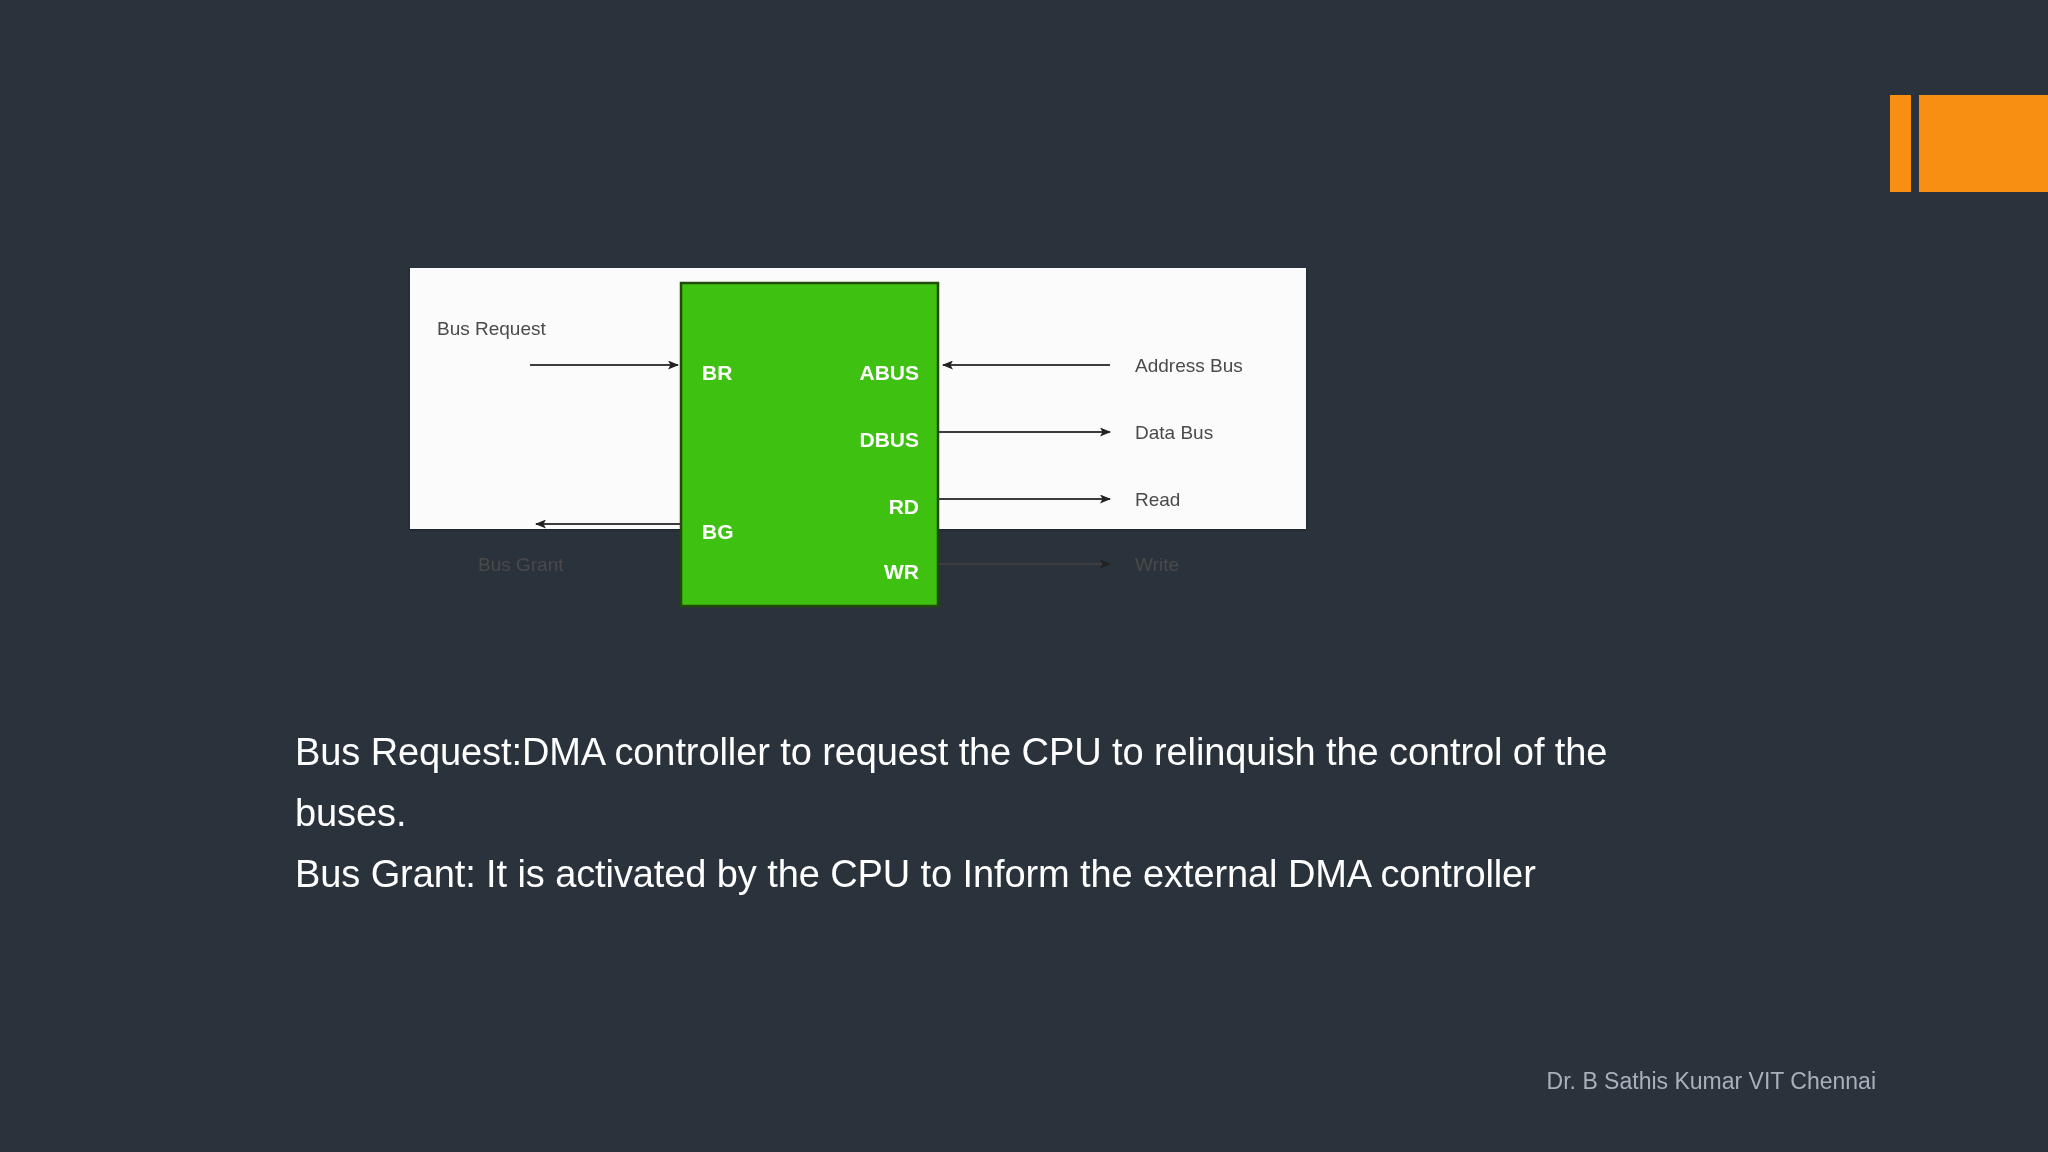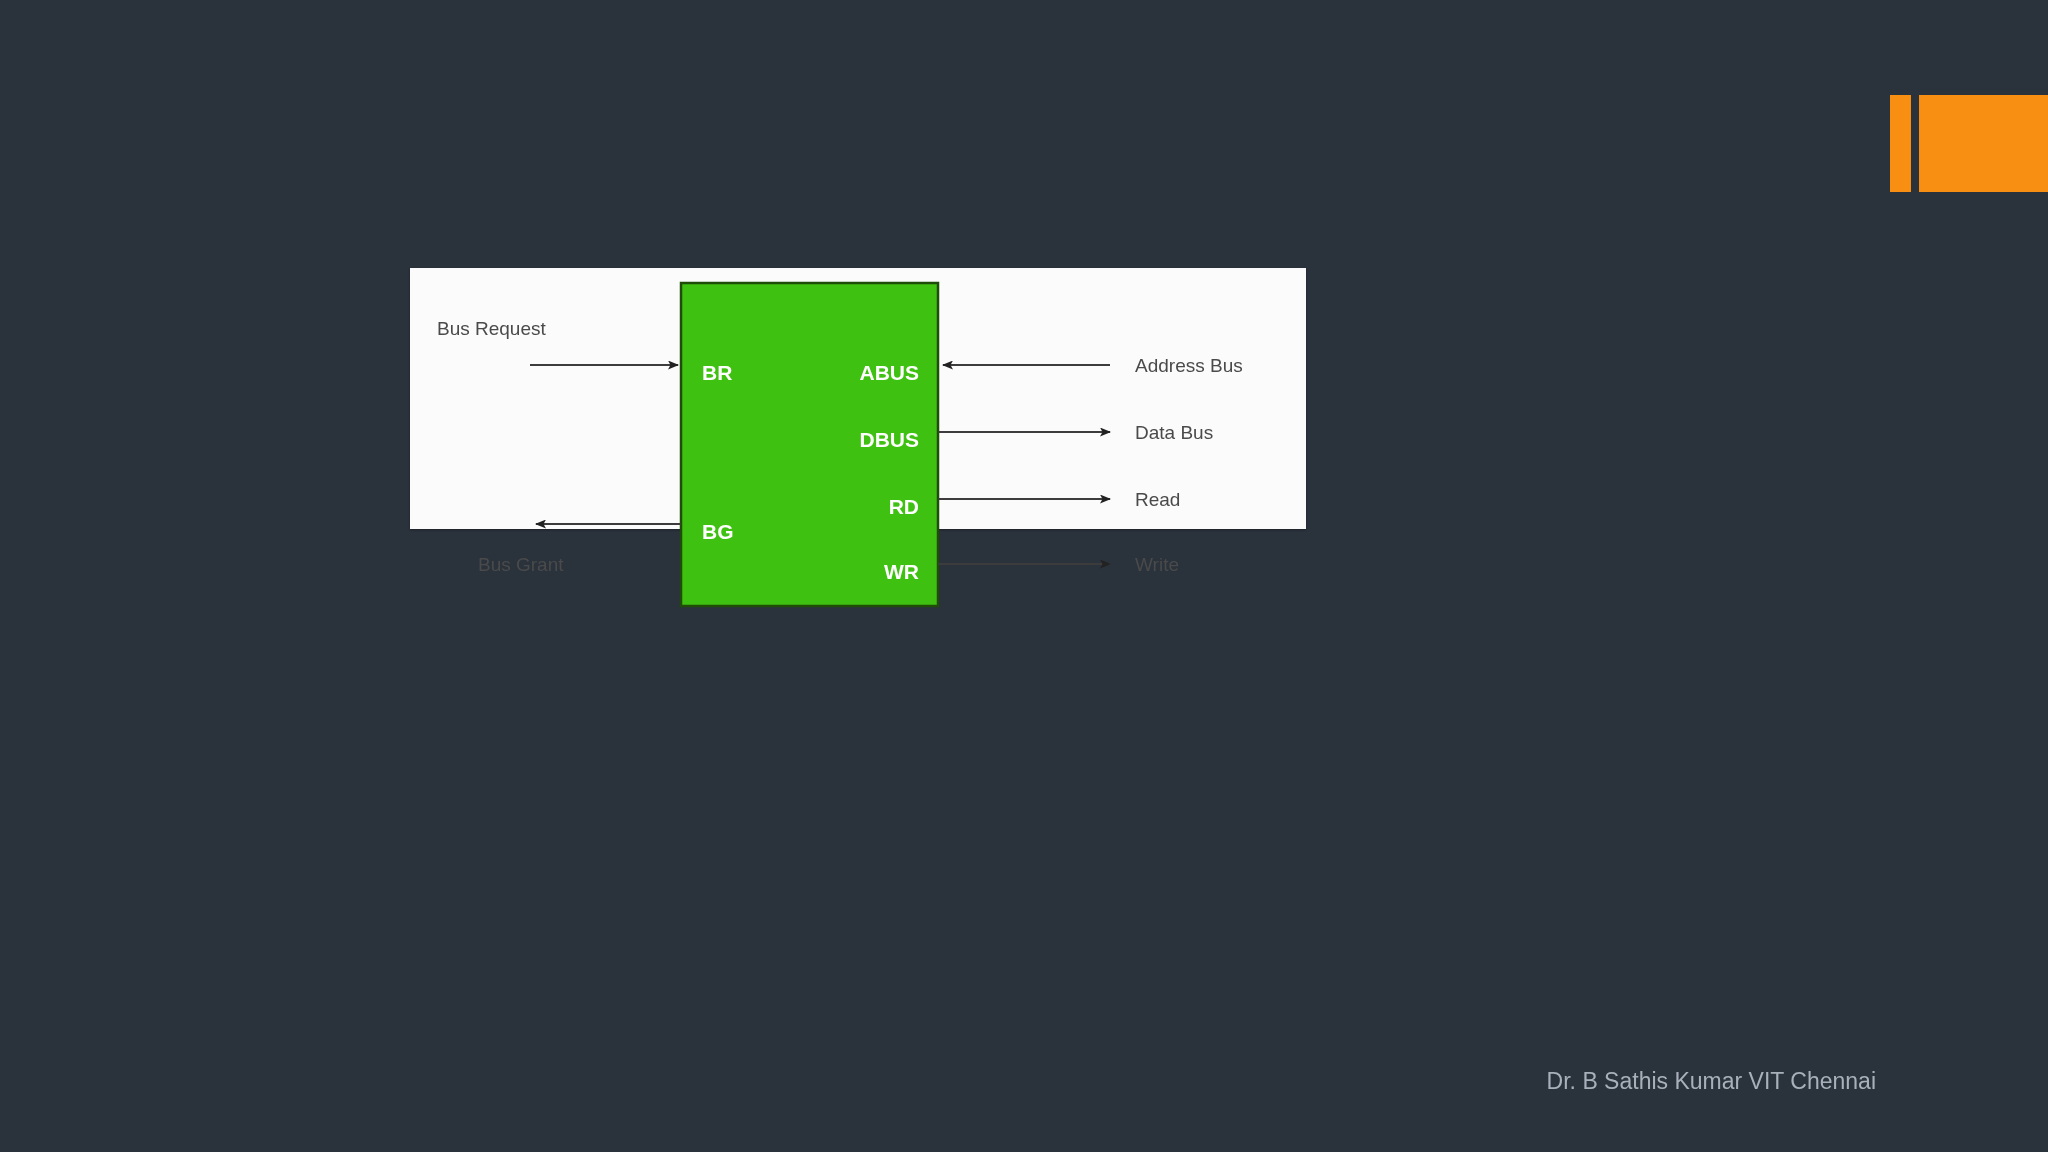--- a/index.html
+++ b/index.html
@@ -142,16 +142,18 @@
       <text class="dg-pin-label" x="292" y="112">BR</text>
       <text class="dg-pin-label" x="292" y="271">BG</text>
 
       <text class="dg-pin-label" x="509" y="112" text-anchor="end">ABUS</text>
       <text class="dg-pin-label" x="509" y="179" text-anchor="end">DBUS</text>
       <text class="dg-pin-label" x="509" y="246" text-anchor="end">RD</text>
       <text class="dg-pin-label" x="509" y="311" text-anchor="end">WR</text>
     </svg>
   </div>
 
+  <div class="body-text">Bus Request:DMA controller to request the CPU to relinquish the control of the buses.
+Bus Grant: It is activated by the CPU to Inform the external DMA controller</div>
 
   <div class="footer-credit">Dr. B Sathis Kumar VIT Chennai</div>
 
 </div>
 
 </body></html>

